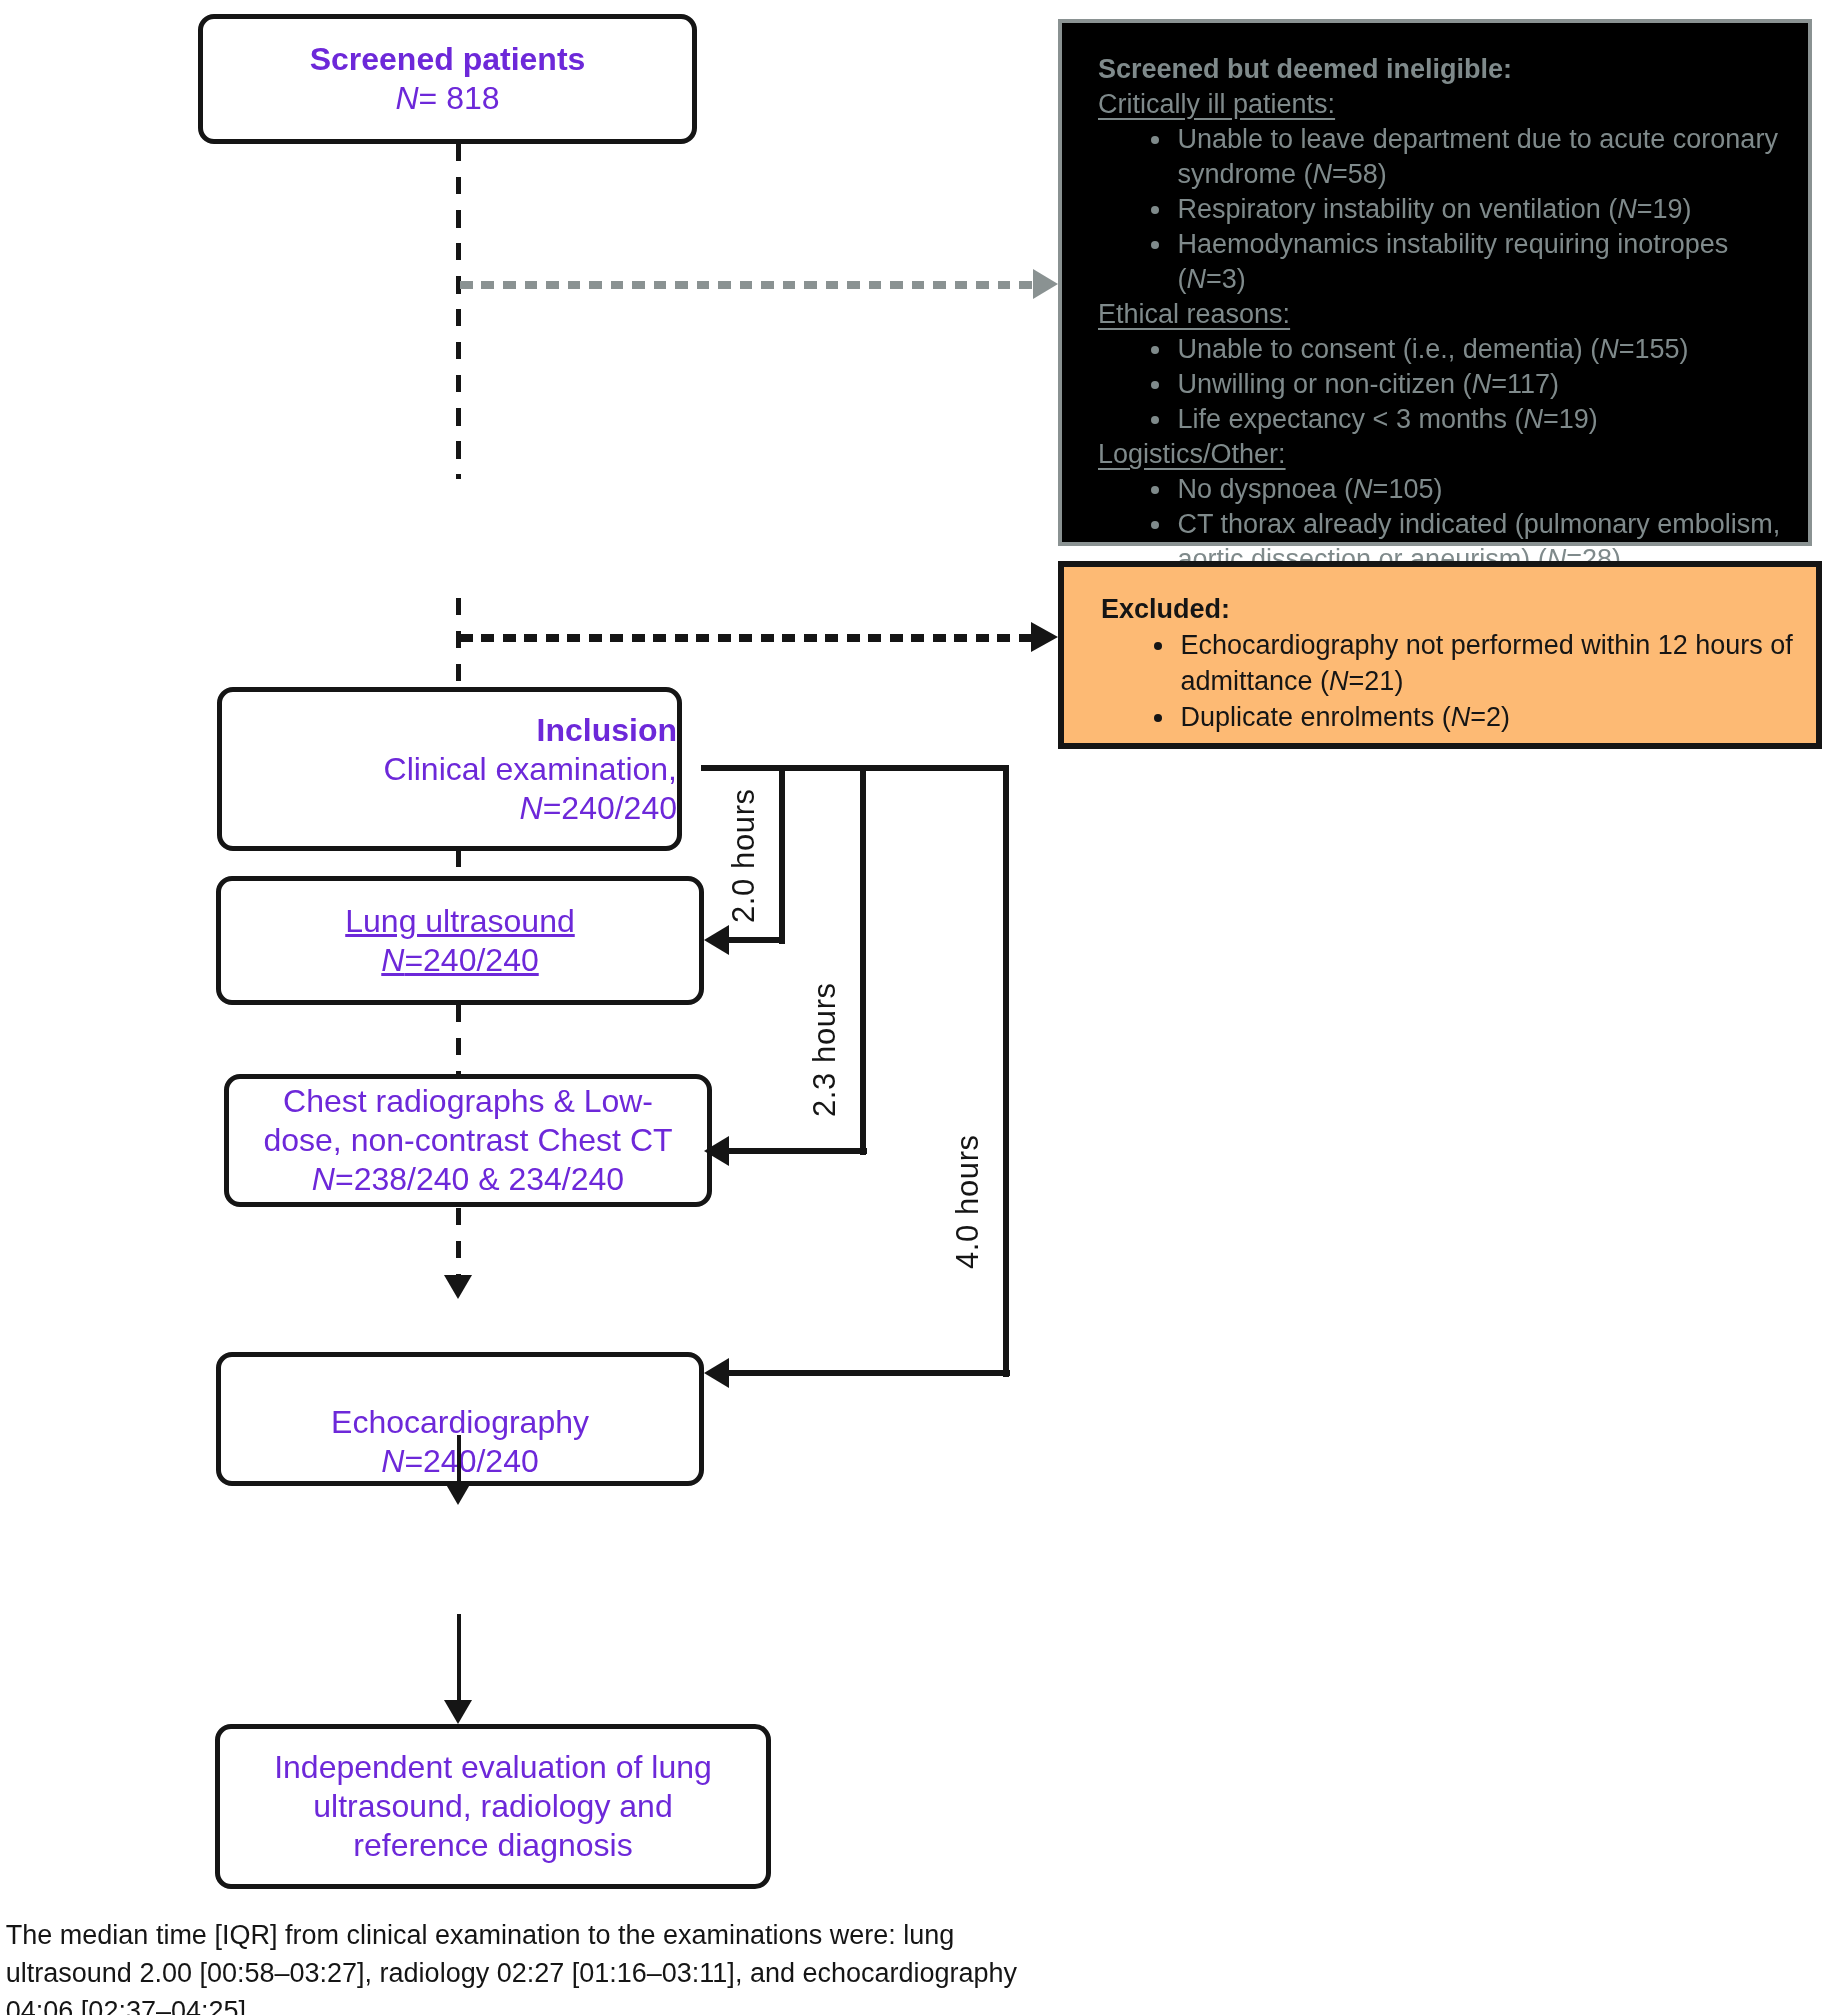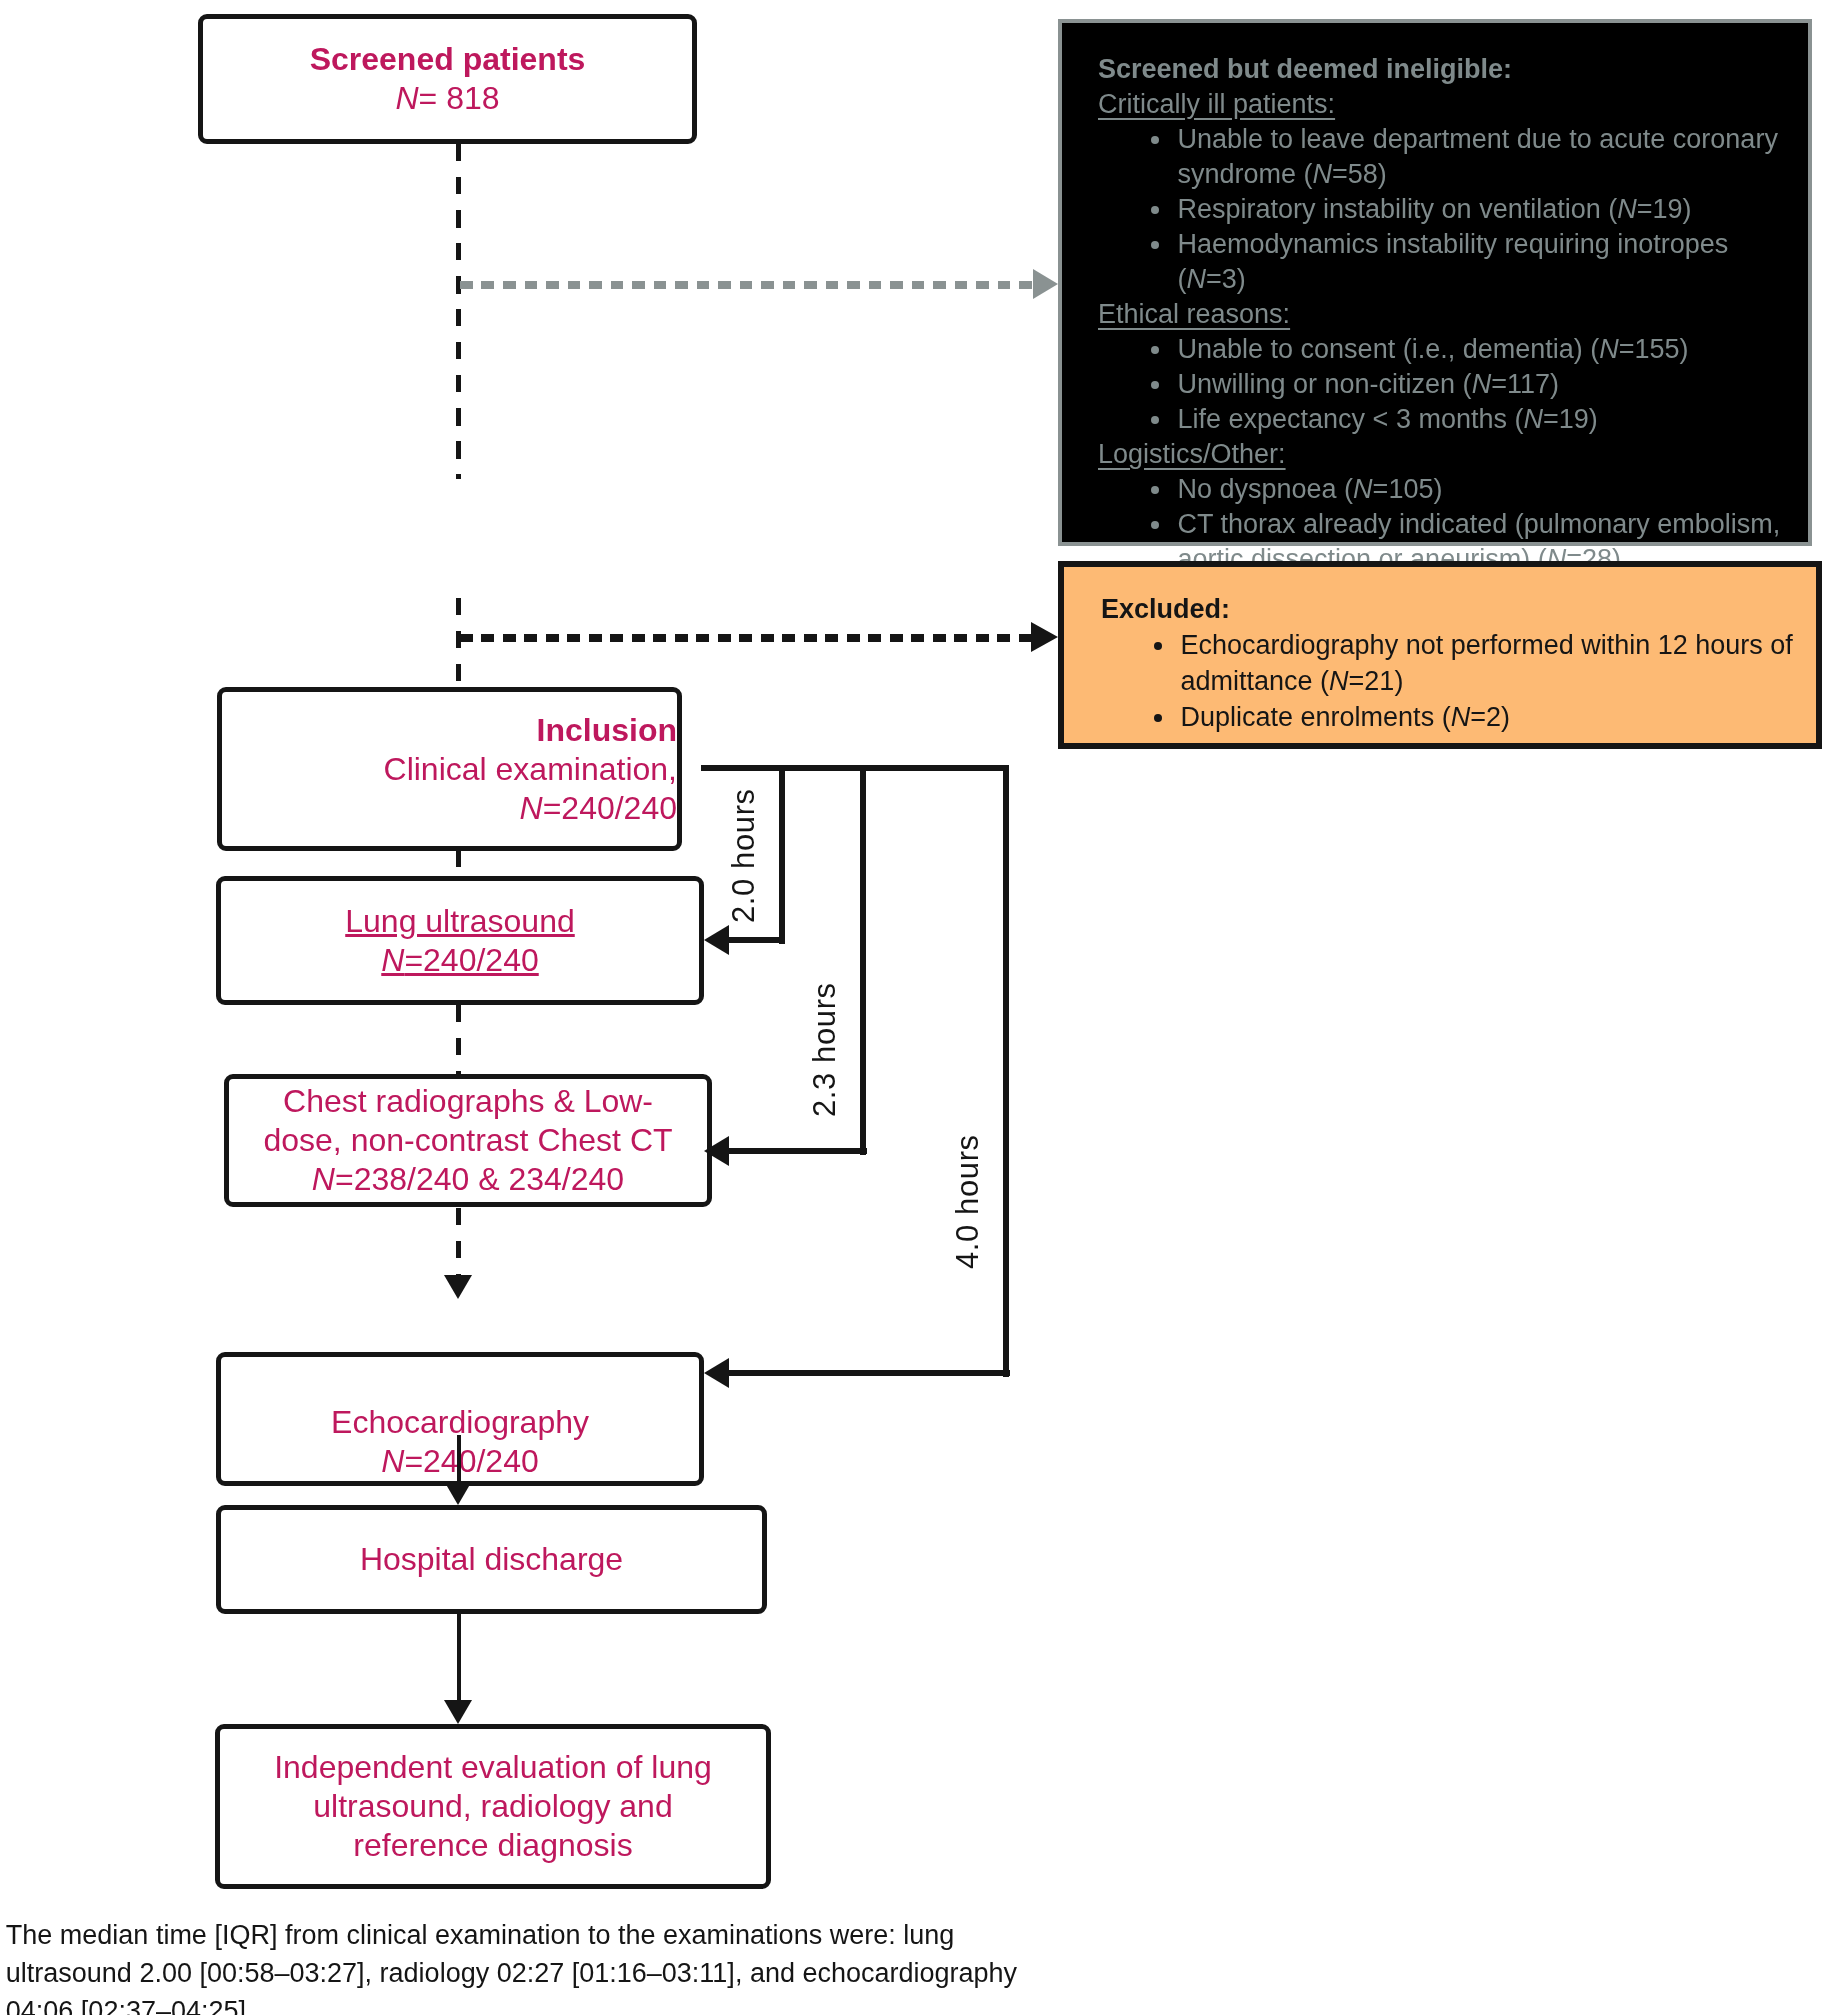--- a/index.html
+++ b/index.html
@@ -3,23 +3,23 @@
 <meta charset="utf-8">
 <style>
   html,body{margin:0;padding:0;background:#ffffff;}
   #canvas{
     position:relative;width:1828px;height:2015px;background:#ffffff;overflow:hidden;
     font-family:"Liberation Sans","DejaVu Sans",sans-serif;color:#151515;
   }
   
   .box{
     position:absolute;box-sizing:border-box;background:#ffffff;
-    border:5.8px solid #151515;border-radius:9px;
+    border:5.8px solid #151515;border-radius:16px;
     display:flex;flex-direction:column;align-items:center;justify-content:center;
-    text-align:center;font-size:32px;line-height:39px;color:#be185d;
+    text-align:center;font-size:32px;line-height:39px;color:#6d28d9;
   }
   .box .bold{font-weight:bold;}
   
   .vdash{position:absolute;width:4.7px;background:repeating-linear-gradient(180deg,#151515 0 17.5px,transparent 17.5px 33px);}
   
   .solid{position:absolute;background:#151515;}
   
   .head-down{position:absolute;width:0;height:0;border-left:14.6px solid transparent;border-right:14.6px solid transparent;border-top:24.4px solid #151515;}
   .head-left{position:absolute;width:0;height:0;border-top:15px solid transparent;border-bottom:15px solid transparent;border-right:25.6px solid #151515;}
   .head-right-gray{position:absolute;width:0;height:0;border-top:15.7px solid transparent;border-bottom:15.7px solid transparent;border-left:25.6px solid #8a9292;}
@@ -78,23 +78,20 @@
     <div>Chest radiographs &amp; Low-</div>
     <div>dose, non-contrast Chest CT</div>
     <div><i>N</i>=238/240 &amp; 234/240</div>
   </div>
 
   <div class="box" style="left:216px;top:1352px;width:488px;height:134px;justify-content:flex-end;">
     <div>Echocardiography</div>
     <div><i>N</i>=240/240</div>
   </div>
 
-  <div class="box" style="left:216px;top:1505px;width:551px;height:109px;">
-    <div>Hospital discharge</div>
-  </div>
 
   <div class="box" style="left:215px;top:1724px;width:556px;height:165px;">
     <div>Independent evaluation of lung</div>
     <div>ultrasound, radiology and</div>
     <div>reference diagnosis</div>
   </div>
 
   <div class="vdash" style="left:456px;top:144px;height:335px;"></div>
   <div class="vdash" style="left:456px;top:598px;height:89px;"></div>
   <div class="vdash" style="left:456px;top:850px;height:25.6px;"></div>

